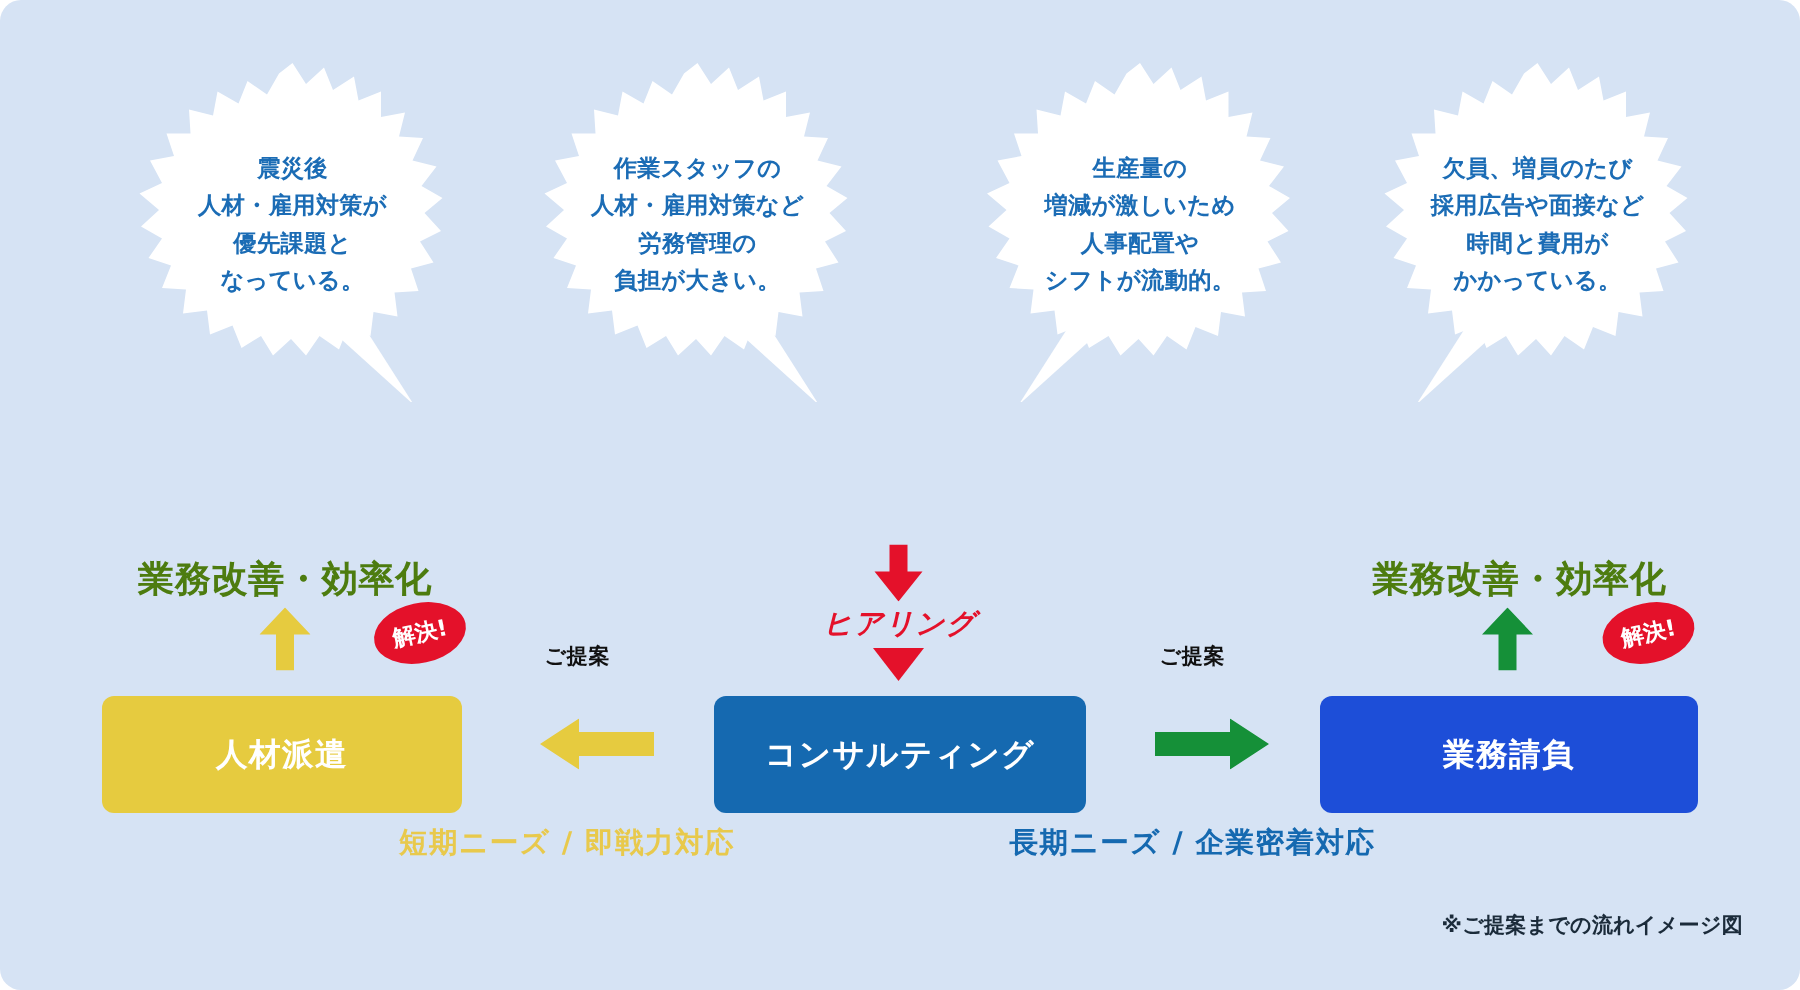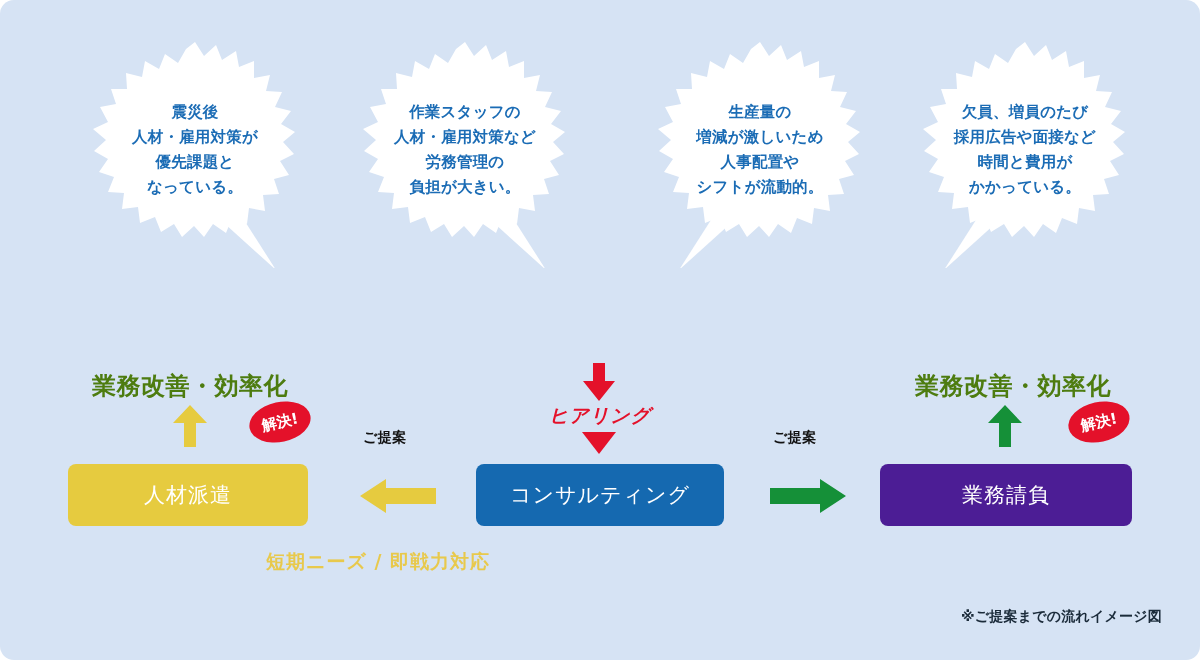--- a/index.html
+++ b/index.html
@@ -71,33 +71,33 @@
     justify-content: center;
     color: #ffffff;
     font-size: 21px;
     font-weight: bold;
     letter-spacing: 0.5px;
   }
 
   
   .svc-box {
     position: absolute;
-    height: 62px;
+    height: 78px;
     border-radius: 8px;
     display: flex;
     align-items: center;
     justify-content: center;
     color: #ffffff;
     font-size: 21px;
-    font-weight: normal;
+    font-weight: bold;
     letter-spacing: 1px;
   }
   #box-haken    { left: 68px;  top: 464px; width: 240px; background: #e6cb3f; }
   #box-consult  { left: 476px; top: 464px; width: 248px; background: #1569b0; }
-  #box-ukeoi    { left: 880px; top: 464px; width: 252px; background: #4c1d95; }
+  #box-ukeoi    { left: 880px; top: 464px; width: 252px; background: #1d4ed8; }
 
   
   .kaizen-head {
     position: absolute;
     color: #4d7c0f;
     font-size: 24px;
     font-weight: bold;
     letter-spacing: 0.5px;
     white-space: nowrap;
   }
@@ -285,16 +285,17 @@
   <div id="kaizen-right" class="kaizen-head">業務改善・効率化</div>
   <div id="badge-right" class="badge-solved">解決!</div>
   <svg id="arrow-up-right" class="arrow-up" viewBox="0 0 34 42">
     <path d="M17 0 L34 18 L23 18 L23 42 L11 42 L11 18 L0 18 Z" fill="#159038"></path>
   </svg>
   <div id="box-ukeoi" class="svc-box">業務請負</div>
   <div id="teian-right" class="teian-label">ご提案</div>
   <svg id="arrow-right-h" class="arrow-h" viewBox="0 0 76 34">
     <path d="M76 17 L50 0 L50 9 L0 9 L0 25 L50 25 L50 34 Z" fill="#159038"></path>
   </svg>
+  <div id="needs-right" class="needs-caption">長期ニーズ / 企業密着対応</div>
 
   <div id="footnote">※ご提案までの流れイメージ図</div>
 
 </div>
 
 </body></html>

